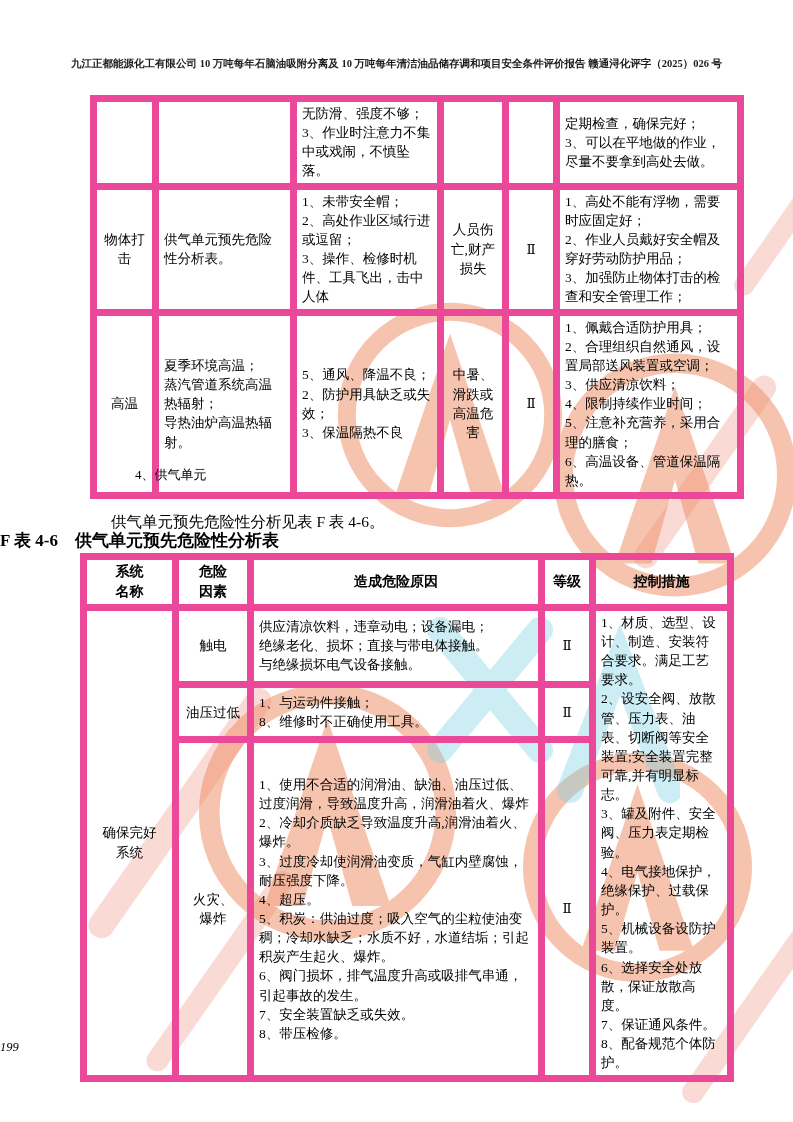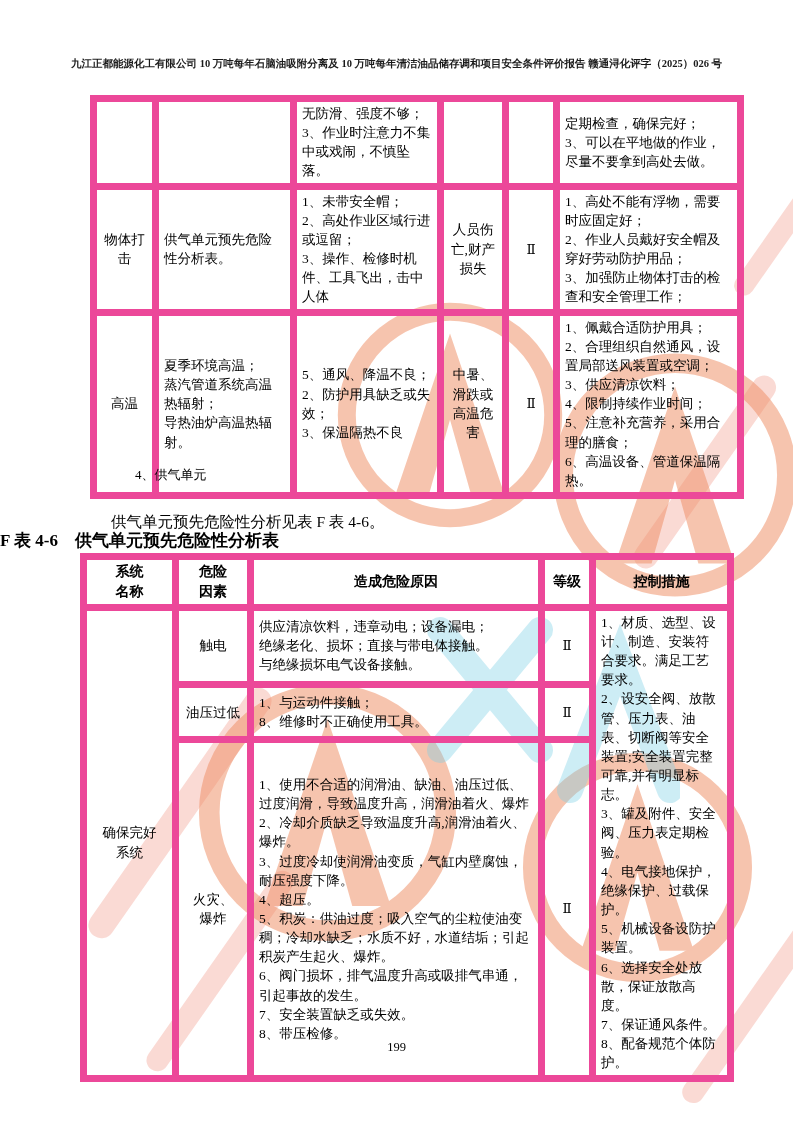--- a/index.html
+++ b/index.html
@@ -41,21 +41,21 @@
   .t1{left:90px;top:95px;width:647px;}
   .t2{left:80px;top:553px;width:647px;}
   .c{text-align:center;}
   .top{vertical-align:top;}
   .sec-heading{top:466px;left:135px;font-size:13px;}
   .sec-paragraph{top:498px;left:111px;font-size:15.5px;margin-top:14px;}
   .tbl-caption{
     top:529px;left:0;width:100%;text-align:left;
     font-size:17px;font-weight:bold;
   }
-  .page-footer{top:1040px;left:0;width:100%;text-align:center;font-size:12.5px;}
+  .page-footer{top:1040px;left:0;width:100%;font-size:12.5px;font-style:italic;}
 </style>
 </head>
 <body>
 
 <div class="page">
 
   <div class="wm-layer">
     <div class="pink-stroke" style="left:30px;top:800px;width:300px;height:26px;"></div>
     <div class="pink-stroke" style="left:100px;top:960px;width:240px;height:22px;"></div>
     <div class="pink-stroke" style="left:590px;top:460px;width:230px;height:24px;"></div>

